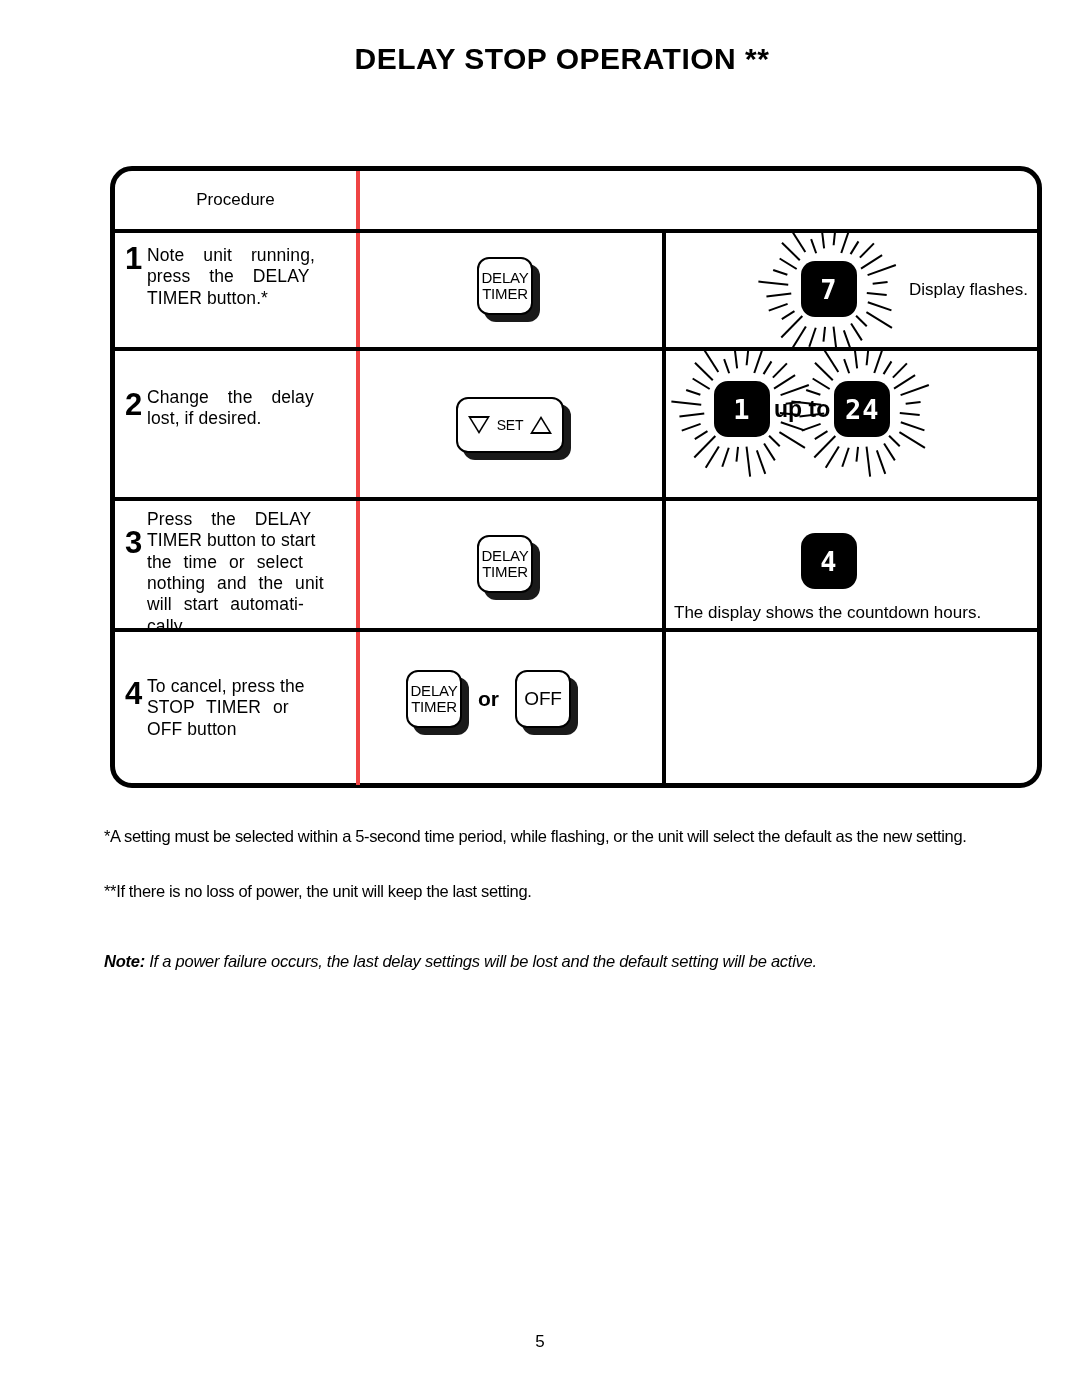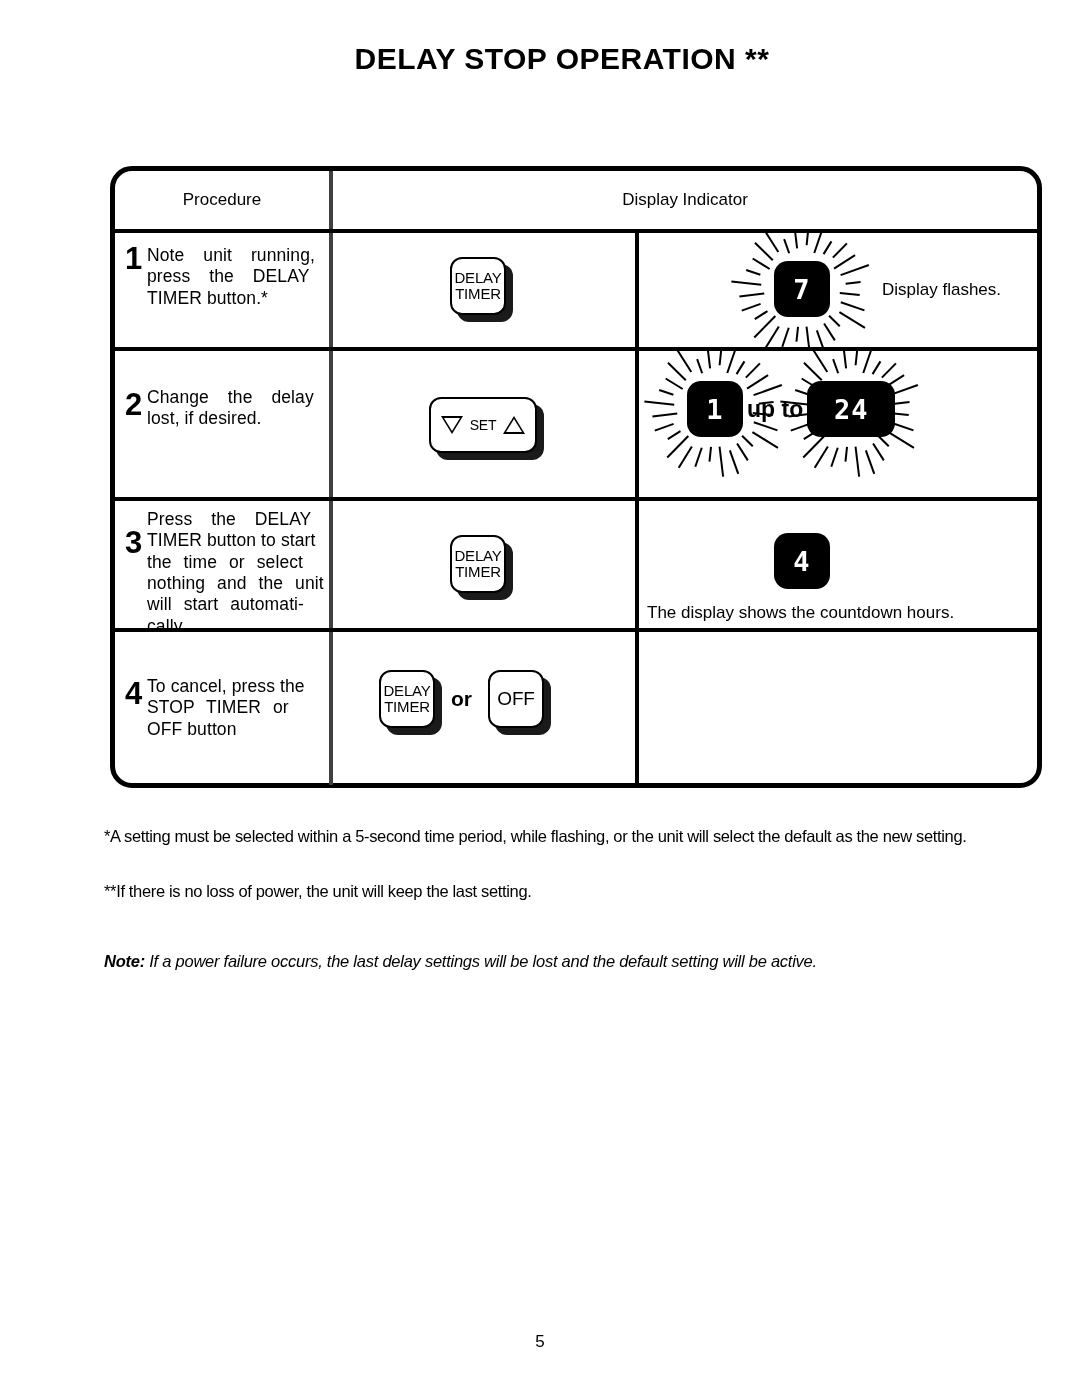--- a/index.html
+++ b/index.html
@@ -41,21 +41,21 @@
   }
   .trow {
     display: flex;
     width: 100%;
     border-bottom: 4px solid #000;
     position: relative;
     overflow: hidden;
   }
   .trow:last-child { border-bottom: none; }
 
-  .cell-procedure { width: 218px; border-right: 4px solid #404040; position: relative; }
+  .cell-procedure { width: 245px; border-right: 4px solid #ef4444; position: relative; }
   .cell-button    { width: 306px; border-right: 4px solid #000; position: relative; }
   .cell-display   { flex: 1; position: relative; }
 
   
   .header-row { height: 62px; }
   .header-row .hcell {
     display: flex; align-items: center; justify-content: center;
     font-size: 17px; height: 100%;
   }
 
@@ -161,21 +161,21 @@
     display: flex; align-items: center; justify-content: center;
   }
   .led .digits {
     color: #ffffff;
     font-family: "DejaVu Sans Mono", monospace;
     font-size: 27px;
     font-weight: bold;
     letter-spacing: 1px;
     line-height: 1;
   }
-  .led.wide { width: 88px; text-align: right; }
+  .led.wide { width: 56px; text-align: right; }
   .flash-rays {
     position: absolute;
     left: 50%; top: 50%;
     width: 0; height: 0;
     pointer-events: none;
   }
   .ray {
     position: absolute;
     left: 0; top: 0;
     width: 2px;
@@ -216,21 +216,20 @@
 </style>
 </head>
 <body>
 
 <div class="page-title">DELAY STOP OPERATION **</div>
 
 <div class="proc-table">
 
   <div class="trow header-row">
     <div class="cell-procedure hcell">Procedure</div>
-    <div class="cell-display hcell">Display Indicator</div>
   </div>
 
   <div class="trow row1">
     <div class="cell-procedure">
       <div class="proc-inner">
         <div class="step-num">1</div>
         <div class="proc-text">
           <span class="ln sp-ww">Note  unit  running,</span>
           <span class="ln sp-ww">press  the  DELAY</span>
           <span class="ln">TIMER button.*</span>

